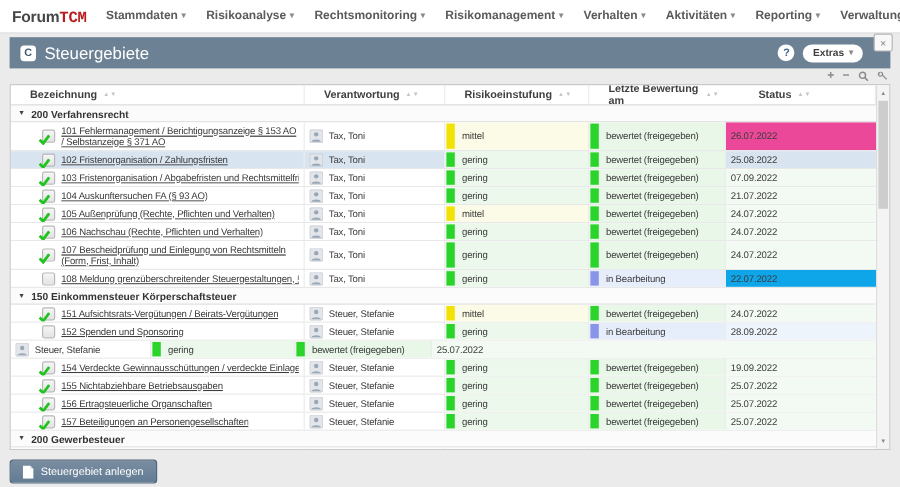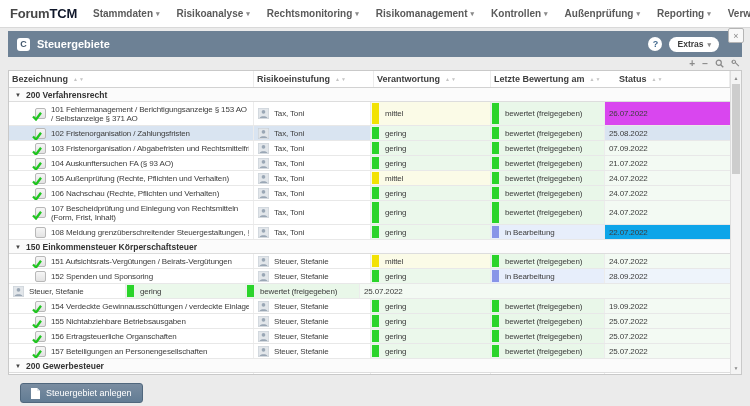--- a/index.html
+++ b/index.html
@@ -3,71 +3,71 @@
 <meta charset="utf-8">
 <style>
   * { box-sizing: border-box; margin:0; padding:0; }
   html,body { width:750px; height:406px; overflow:hidden; }
   body { background:#ebebeb; font-family:"Liberation Sans", sans-serif; font-size:10px; color:#444; }
 
   
   .topnav { height:28px; background:#fff; border-bottom:1px solid #d9d9d9; display:flex; align-items:center; padding:0 10px; }
   .brand { font-size:13px; font-weight:bold; margin-right:16px; letter-spacing:-0.2px; }
   .brand .b1 { color:#474747; }
-  .brand .b2 { color:#0f172a; }
+  .brand .b2 { color:#b91c1c;font-family:Liberation Mono, monospace; }
   .nav-items { display:flex; gap:17px; }
   .nav-item { display:flex; align-items:center; gap:3px; color:#5a5a5a; font-weight:bold; font-size:10px; cursor:pointer; white-space:nowrap;justify-content:space-between; }
   .caret { font-size:7px; color:#8a8a8a; line-height:1; }
 
   
   .panel-bar { margin:3px 8px 0; height:26px; background:#6d8195; display:flex; align-items:center; padding:0 9px; position:relative; }
   .tb-ic { width:13px; height:13px; background:#fff; border-radius:3px; color:#44596e; font-weight:bold; font-size:9px; display:flex; align-items:center; justify-content:center; margin-right:7px; }
-  .panel-title { color:#fff; font-weight:bold; font-size:11px; }
+  .panel-title { color:#fff; font-weight:normal; font-size:14px; }
   .help-btn { margin-left:auto; width:14px; height:14px; border-radius:50%; background:#fff; color:#41698e; font-weight:bold; font-size:9px; display:flex; align-items:center; justify-content:center; cursor:pointer; }
   .extras-btn { margin-left:7px; margin-right:14px; height:15px; border-radius:8px; background:#fff; padding:0 8px; color:#3d3d3d; font-size:8.5px; font-weight:bold; display:flex; align-items:center; gap:4px; cursor:pointer; }
   .close-tab { position:absolute; right:-2px; top:-3px; width:16px; height:15px; background:#f8f8f8; border:1px solid #b5b5b5; border-radius:2px; color:#8a8a8a; font-size:9px; display:flex; align-items:center; justify-content:center; cursor:pointer; }
 
   
   .toolbar-strip { margin:0 8px; height:13px; display:flex; justify-content:flex-end; align-items:center; gap:7px; padding-right:2px; }
   .tool-ic { color:#8a8a8a; font-size:10px; line-height:1; cursor:pointer; display:flex; align-items:center; }
 
   
   .table-wrap { margin:0 8px; background:#fff; border:1px solid #c9c9c9; height:305px; position:relative; overflow:hidden; }
   .thead { display:flex; height:17px; border-bottom:1px solid #d2d2d2; width:calc(100% - 11px); }
-  .th { display:flex; align-items:center; gap:5px; padding:0 3px; font-weight:bold; font-size:9px; color:#3f3f3f; border-right:1px solid #ececec; overflow:hidden; cursor:pointer; }
+  .th { display:flex; align-items:center; gap:5px; padding:0 16px; font-weight:bold; font-size:9px; color:#3f3f3f; border-right:1px solid #ececec; overflow:hidden; cursor:pointer; }
   .sort { font-size:5px; color:#c4c4c4; letter-spacing:1px; white-space:nowrap; }
   .c0 { width:245px; } .c1 { width:117px; } .c2 { width:120px; } .c3 { width:114px; } .c4 { flex:1; border-right:none; }
 
   .grp { height:14px; display:flex; align-items:center; gap:5px; padding-left:6px; font-weight:bold; font-size:8.5px; color:#333; background:#fbfbfb; border-bottom:1px solid #ddd; width:calc(100% - 11px); cursor:pointer; }
   .grp .tri { font-size:6px; color:#444; }
 
   .row { display:flex; height:15px; border-bottom:1px solid #e8e8e8; width:calc(100% - 11px); background:#fff; cursor:pointer; }
   .row.two { height:24px; }
   .row.sel { background:#d9e4f1; }
   .cell { display:flex; align-items:center; padding:0 4px; overflow:hidden; border-right:1px solid #ececec; font-size:8px; color:#3c3c3c; letter-spacing:-0.15px; }
-  .c-name { width:245px; padding-left:26px; gap:5px; }
+  .c-name { width:245px; padding-left:26px; gap:5px;text-decoration:underline; }
   .c-name .nm { white-space:nowrap; overflow:hidden; line-height:9px; }
   .row.two .c-name .nm { white-space:normal; }
   .c-owner { width:117px; gap:5px; }
   .c-risk { width:120px; position:relative; padding-left:14px; }
   .c-status { width:114px; position:relative; padding-left:14px; }
   .c-date { flex:1; border-right:none; }
   .vbar { position:absolute; left:1px; top:1px; bottom:1px; width:7px; }
 
   .doc-ic { position:relative; width:11px; height:11px; flex:0 0 auto; border:1px solid #b8b8b8; border-radius:2px; background:linear-gradient(#f6f6f6,#e3e3e3); }
   .doc-ic .chk { position:absolute; left:-4px; bottom:-3px; }
 
   
   .sb { position:absolute; top:0; right:0; bottom:0; width:11px; background:#f4f4f4; border-left:1px solid #dedede; }
   .sb-up, .sb-down { position:absolute; left:0; right:0; height:11px; display:flex; align-items:center; justify-content:center; font-size:5px; color:#8a8a8a; cursor:pointer; }
   .sb-up { top:1px; } .sb-down { bottom:1px; }
   .sb-thumb { position:absolute; top:13px; left:1px; right:1px; height:90px; background:#cdcdcd; cursor:pointer; }
 
   
-  .footer { margin:8px 20px 0; }
+  .footer { margin:8px 8px 0; }
   .create-btn { display:inline-flex; align-items:center; gap:6px; height:20px; padding:0 10px; background:linear-gradient(#7a8da1,#627c94); border:1px solid #50677d; border-radius:3px; color:#fff; font-size:9px; font-family:"Liberation Sans", sans-serif; cursor:pointer; }
 </style>
 </head>
 <body>
 
 <div class="topnav">
   <div class="brand">
     <span class="b1">Forum</span><span class="b2">TCM</span>
   </div>
   <div class="nav-items">
@@ -81,25 +81,25 @@
       </div>
       <div class="nav-item">
         <span>Rechtsmonitoring</span>
         <span class="caret">▾</span>
       </div>
       <div class="nav-item">
         <span>Risikomanagement</span>
         <span class="caret">▾</span>
       </div>
       <div class="nav-item">
-        <span>Kontrollen</span>
+        <span>Verhalten</span>
         <span class="caret">▾</span>
       </div>
       <div class="nav-item">
-        <span>Außenprüfung</span>
+        <span>Aktivitäten</span>
         <span class="caret">▾</span>
       </div>
       <div class="nav-item">
         <span>Reporting</span>
         <span class="caret">▾</span>
       </div>
       <div class="nav-item">
         <span>Verwaltung</span>
       </div>
     </div>
@@ -134,26 +134,26 @@
       </svg>
   </span>
 </div>
 
 <div class="table-wrap">
   <div class="thead">
       <div class="th c0">
         <span>Bezeichnung</span>
         <span class="sort">▲▼</span>
       </div>
+      <div class="th c1">
+        <span>Verantwortung</span>
+        <span class="sort">▲▼</span>
+      </div>
       <div class="th c2">
         <span>Risikoeinstufung</span>
-        <span class="sort">▲▼</span>
-      </div>
-      <div class="th c1">
-        <span>Verantwortung</span>
         <span class="sort">▲▼</span>
       </div>
       <div class="th c4">
         <span>Letzte Bewertung am</span>
         <span class="sort">▲▼</span>
       </div>
       <div class="th c3">
         <span>Status</span>
         <span class="sort">▲▼</span>
       </div>
@@ -182,21 +182,21 @@
           <span>Tax, Toni</span>
         </div>
         <div class="cell c-risk" style="background: rgb(251, 251, 231);">
           <span class="vbar" style="background: rgb(242, 226, 4);"></span>
           <span>mittel</span>
         </div>
         <div class="cell c-status" style="background: rgb(233, 247, 233);">
           <span class="vbar" style="background: rgb(43, 212, 43);"></span>
           <span>bewertet (freigegeben)</span>
         </div>
-        <div class="cell c-date" style="background: #d946ef;">26.07.2022</div>
+        <div class="cell c-date" style="background: #ec4899;">26.07.2022</div>
       </div>
       <div class="row sel">
         <div class="cell c-name">
           <span class="doc-ic">
             <svg class="chk" width="10" height="9" viewBox="0 0 10 9">
               <path d="M1 4.5 L4 7.5 L9 0.8" stroke="#1fc41f" stroke-width="2.3" fill="none"></path>
             </svg>
           </span>
           <span class="nm">102 Fristenorganisation / Zahlungsfristen</span>
         </div>

